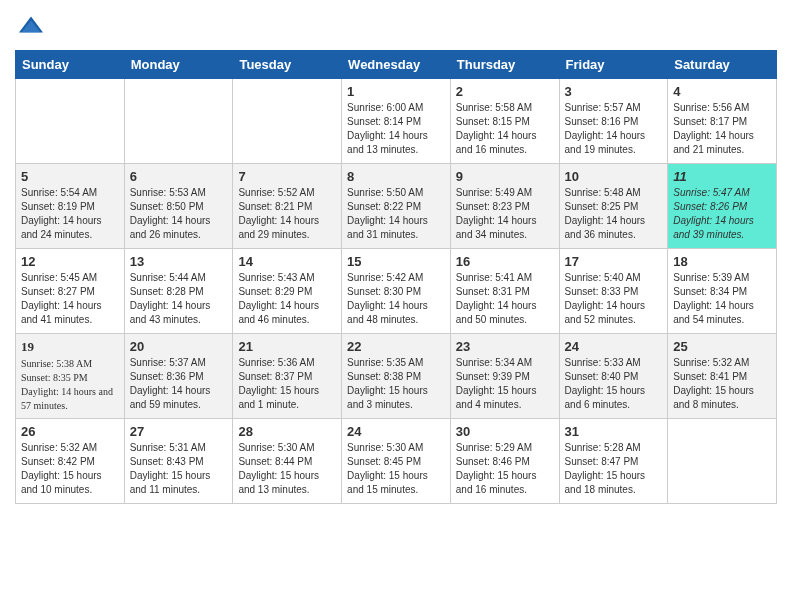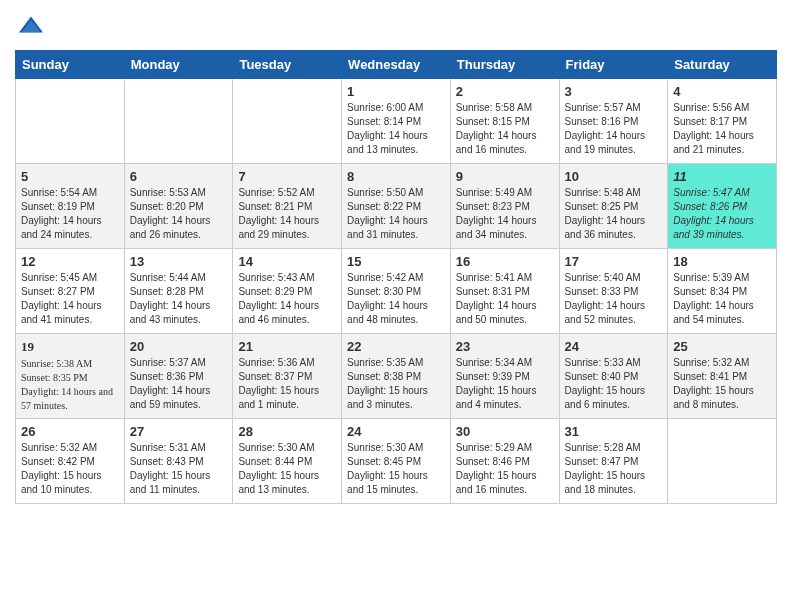--- a/index.html
+++ b/index.html
@@ -170,21 +170,21 @@
           <td style="background: rgb(242, 242, 242);">
             <span class="day-number">5</span>
             <div class="day-detail">Sunrise: 5:54 AM
 Sunset: 8:19 PM
 Daylight: 14 hours
 and 24 minutes.</div>
           </td>
           <td style="background: rgb(242, 242, 242);">
             <span class="day-number">6</span>
             <div class="day-detail">Sunrise: 5:53 AM
-Sunset: 8:20 PM
+Sunset: 8:50 PM
 Daylight: 14 hours
 and 26 minutes.</div>
           </td>
           <td style="background: rgb(242, 242, 242);">
             <span class="day-number">7</span>
             <div class="day-detail">Sunrise: 5:52 AM
 Sunset: 8:21 PM
 Daylight: 14 hours
 and 29 minutes.</div>
           </td>

